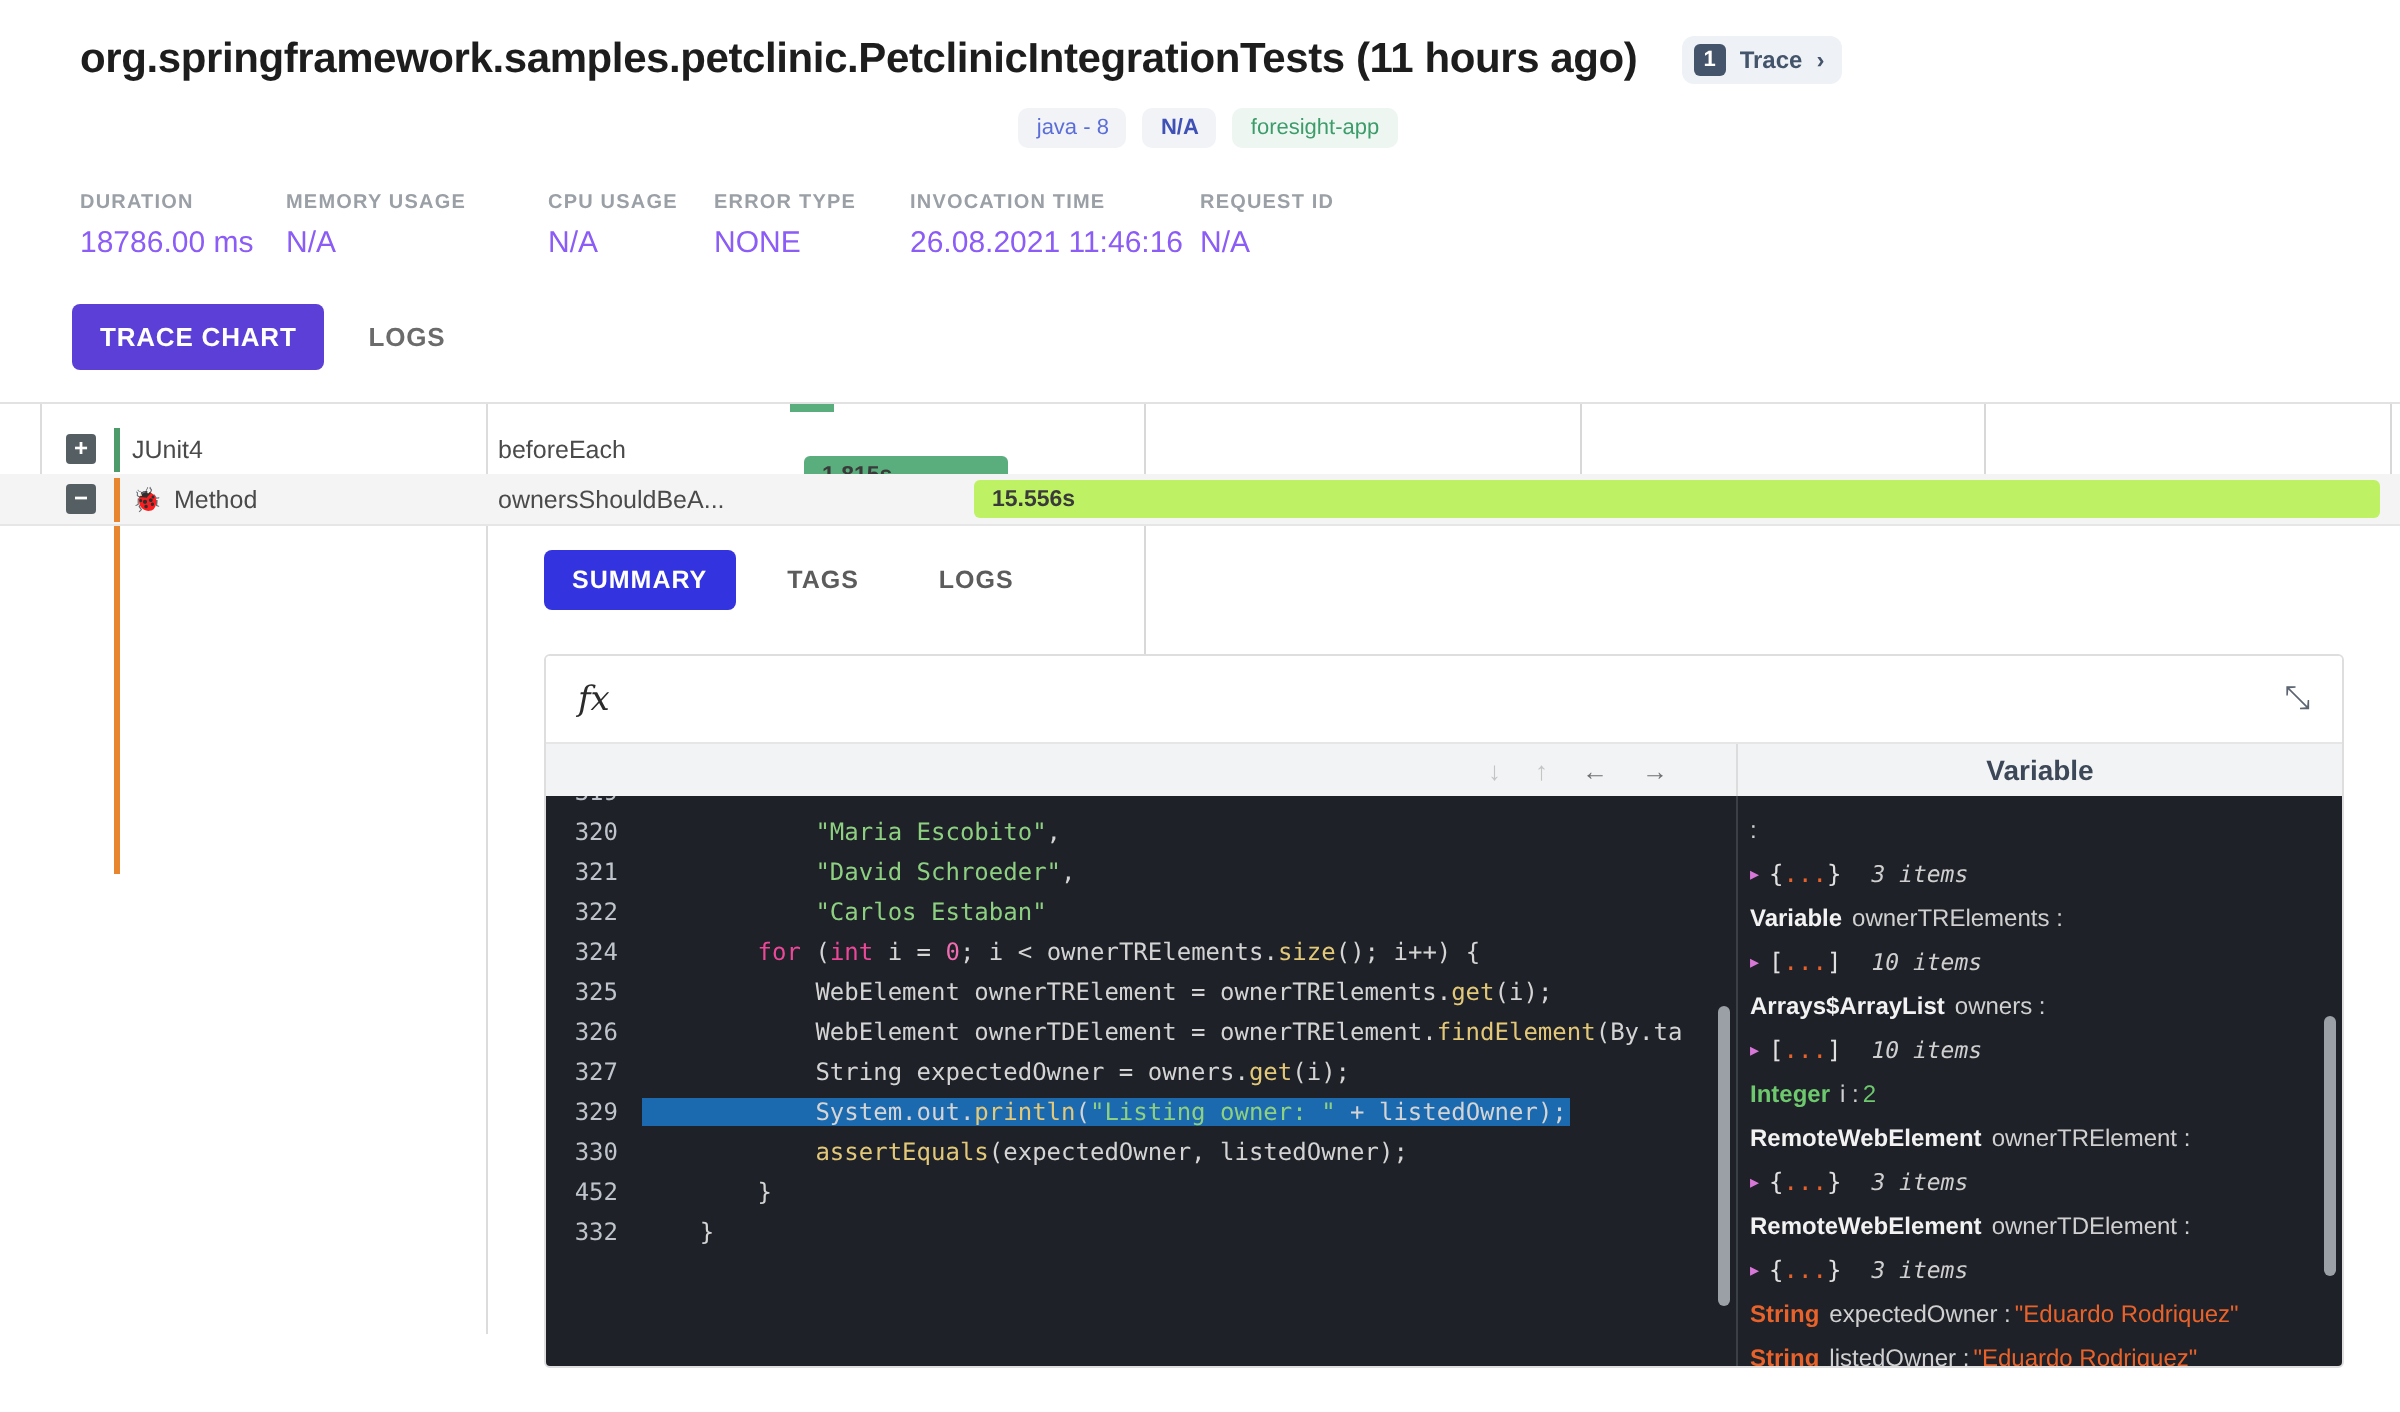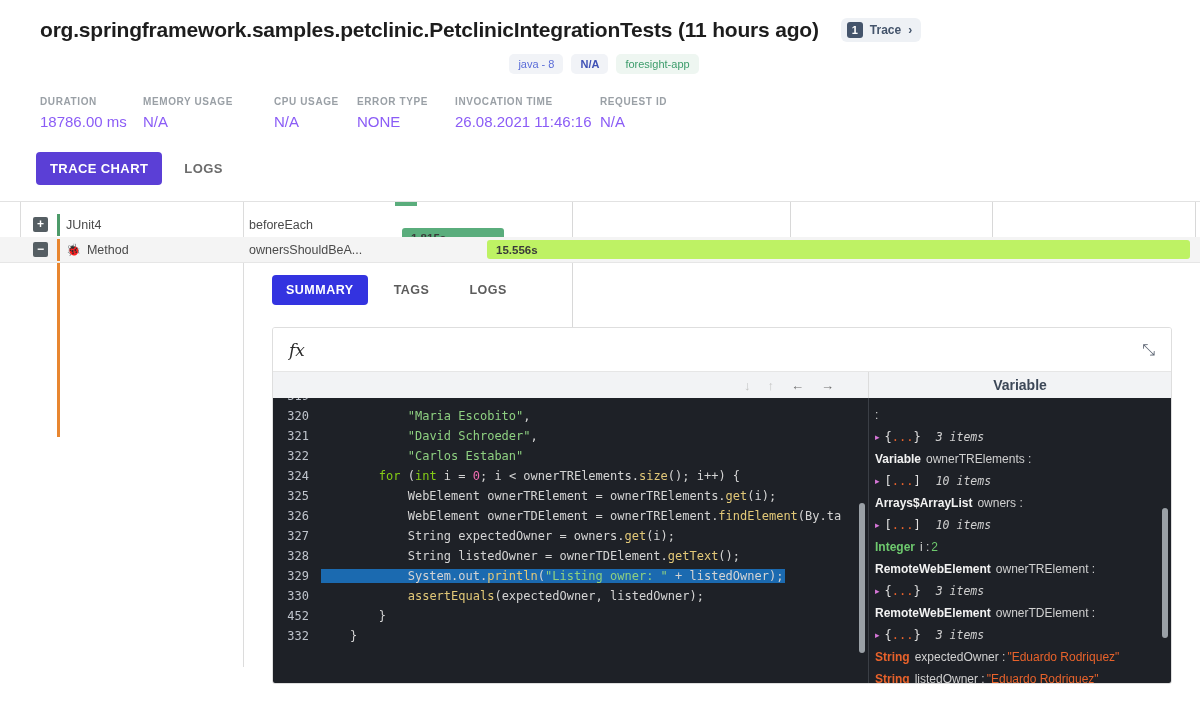--- a/index.html
+++ b/index.html
@@ -140,21 +140,21 @@
     display:flex; height:20px; align-items:center;
     font-family:"DejaVu Sans Mono", monospace; font-size:12px;
     white-space:pre;
   }
   .code-line.sel .code-text { background:#1b6ab0; }
   .ln {
     flex:0 0 48px; text-align:right; padding-right:12px;
     color:#bfc4cc; font-family:"DejaVu Sans Mono", monospace; font-size:12px;
   }
   .code-text { color:#d4d4d4; padding-right:2px; }
-  .k  { color:#84cc16; }   
+  .k  { color:#ec4899; }   
   .s  { color:#8ed081; }   
   .n  { color:#f06cb0; }   
   .m  { color:#e2c878; }   
   .p  { color:#d4d4d4; }   
   .code-scrollbar {
     position:absolute; right:3px; top:105px; width:6px; height:150px;
     background:#9aa0a6; border-radius:3px;
   }
 
   .var-pane { flex:1; position:relative; overflow:hidden; padding:6px 0 0 6px; }
@@ -301,21 +301,20 @@
       <div class="code-pane">
         <div class="code-scroll" id="code-scroll">
             <div class="code-line"><span class="ln">319</span><span class="code-text"></span></div>
             <div class="code-line"><span class="ln">320</span><span class="code-text"><span class="p">            </span><span class="s">"Maria Escobito"</span><span class="p">,</span></span></div>
             <div class="code-line"><span class="ln">321</span><span class="code-text"><span class="p">            </span><span class="s">"David Schroeder"</span><span class="p">,</span></span></div>
             <div class="code-line"><span class="ln">322</span><span class="code-text"><span class="p">            </span><span class="s">"Carlos Estaban"</span></span></div>
             <div class="code-line"><span class="ln">324</span><span class="code-text"><span class="p">        </span><span class="k">for</span><span class="p"> (</span><span class="k">int</span><span class="p"> i = </span><span class="n">0</span><span class="p">; i &lt; ownerTRElements.</span><span class="m">size</span><span class="p">(); i++) {</span></span></div>
             <div class="code-line"><span class="ln">325</span><span class="code-text"><span class="p">            WebElement ownerTRElement = ownerTRElements.</span><span class="m">get</span><span class="p">(i);</span></span></div>
             <div class="code-line"><span class="ln">326</span><span class="code-text"><span class="p">            WebElement ownerTDElement = ownerTRElement.</span><span class="m">findElement</span><span class="p">(By.ta</span></span></div>
             <div class="code-line"><span class="ln">327</span><span class="code-text"><span class="p">            String expectedOwner = owners.</span><span class="m">get</span><span class="p">(i);</span></span></div>
-            <div class="code-line"><span class="ln">328</span><span class="code-text"><span class="p">            String listedOwner = ownerTDElement.</span><span class="m">getText</span><span class="p">();</span></span></div>
             <div class="code-line sel"><span class="ln">329</span><span class="code-text"><span class="p">            System.out.</span><span class="m">println</span><span class="p">(</span><span class="s">"Listing owner: "</span><span class="p"> + listedOwner);</span></span></div>
             <div class="code-line"><span class="ln">330</span><span class="code-text"><span class="p">            </span><span class="m">assertEquals</span><span class="p">(expectedOwner, listedOwner);</span></span></div>
             <div class="code-line"><span class="ln">452</span><span class="code-text"><span class="p">        }</span></span></div>
             <div class="code-line"><span class="ln">332</span><span class="code-text"><span class="p">    }</span></span></div>
           </div>
         <div class="code-scrollbar"></div>
       </div>
       <div class="var-pane">
         <div id="var-list">
             <div class="var-line">

